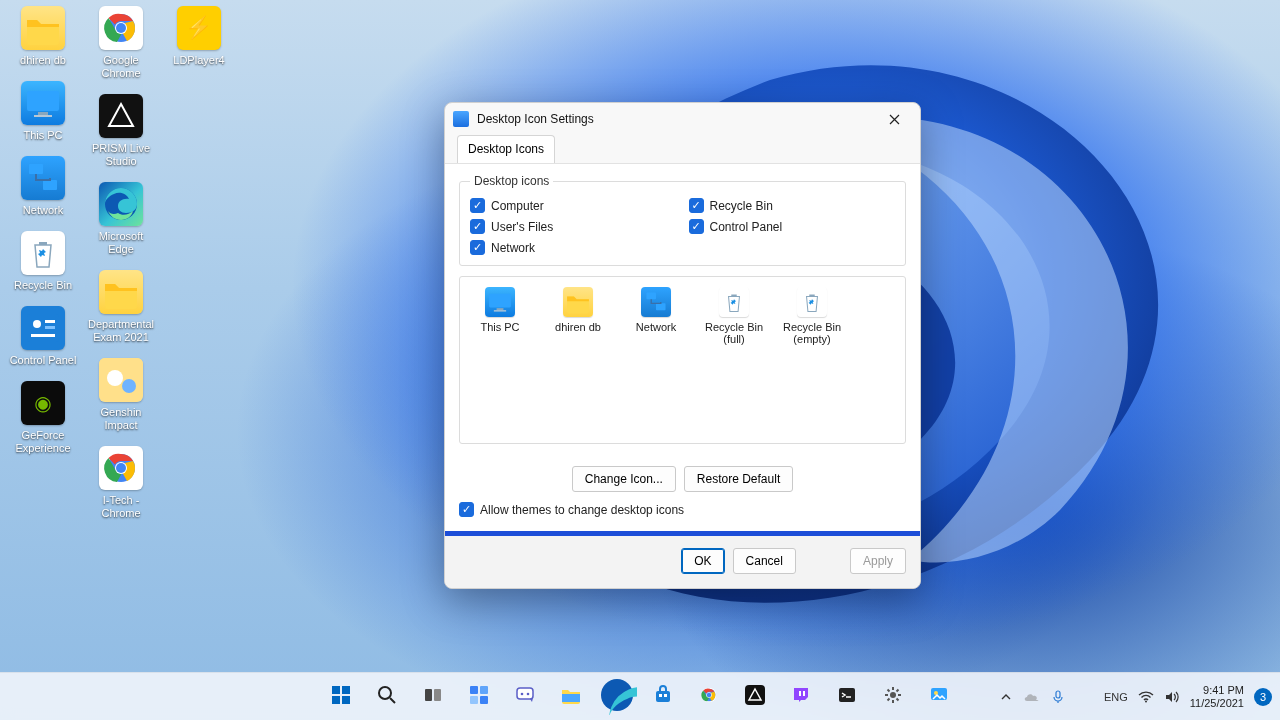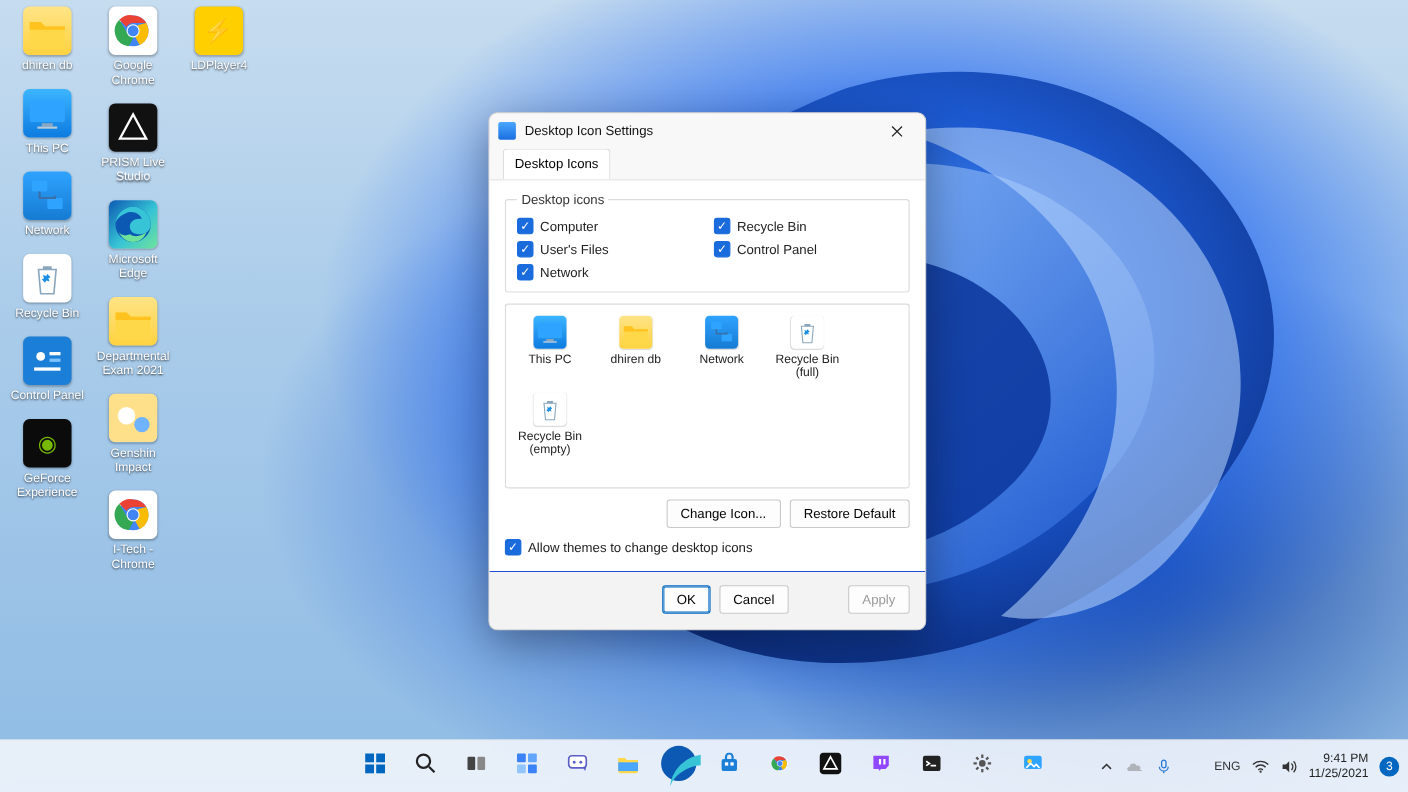--- a/index.html
+++ b/index.html
@@ -30,43 +30,43 @@
 .g-edge { background: linear-gradient(135deg,#0c59b3,#36c4d6 55%,#6fe39b); }
 .g-photoscape { background: #e7e7e7; }
 .g-network { background: linear-gradient(#2ea3ff,#167bd2); }
 .g-prism { background: #111; color:#fff; }
 .g-recycle { background:#fff; }
 .g-cpanel { background:#1b7fd8; }
 .g-genshin { background: linear-gradient(#ffe08a,#6fb3ff); }
 .g-geforce { background:#0b0b0b; color:#76b900; }
 
 
-.dialog { position:absolute; left:444px; top:102px; width:398px; background:#f8f8f8; border-radius:8px; box-shadow:0 12px 40px rgba(0,0,0,0.35); border:1px solid #d0d0d0; }
+.dialog { position:absolute; left:444px; top:102px; width:477px; background:#f8f8f8; border-radius:8px; box-shadow:0 12px 40px rgba(0,0,0,0.35); border:1px solid #d0d0d0; }
 .titlebar { display:flex; align-items:center; height:32px; padding:0 8px; }
 .titlebar .ticon { width:16px; height:16px; margin-right:8px; background:linear-gradient(#4aa6ff,#1b6fe0); border-radius:2px; }
 .titlebar .title { font-size:12px; flex:1; color:#111; }
 .titlebar .close { width:36px; height:28px; display:flex; align-items:center; justify-content:center; border-radius:4px; cursor:pointer; }
 .tab-row { display:flex; padding:0 12px; background:#f8f8f8; }
 .tab-row .tab { font-size:12px; padding:6px 10px 7px; border:1px solid #d5d5d5; border-bottom:none; background:#fff; border-radius:4px 4px 0 0; }
 .body { background:#ffffff; padding:10px 14px 14px; border-top:1px solid #e2e2e2; }
 fieldset.group { border:1px solid #dcdcdc; border-radius:3px; padding:8px 10px 10px; }
 fieldset.group legend { font-size:12px; color:#333; padding:0 4px; }
 .check-grid { display:grid; grid-template-columns: 1fr 1fr; row-gap:6px; column-gap:12px; margin-top:2px; }
 .check { display:flex; align-items:center; gap:6px; font-size:12px; color:#222; cursor:pointer; }
 .cb { width:15px; height:15px; border:1px solid #1a6bdc; border-radius:3px; background:#1a6bdc; display:inline-flex;align-items:center;justify-content:center;color:#fff;font-size:11px; }
 .preview { border:1px solid #dcdcdc; border-radius:3px; margin-top:10px; padding:10px 10px; display:flex; flex-wrap:wrap; gap:12px 18px; align-content:flex-start; min-height:168px; }
 .pitem { width:60px; display:flex; flex-direction:column; align-items:center; cursor:pointer; }
 .pitem .pg { width:30px; height:30px; border-radius:4px; display:flex;align-items:center;justify-content:center; box-shadow:0 1px 1px rgba(0,0,0,0.15); }
 .pitem .pl { font-size:11px; color:#222; text-align:center; line-height:12px; margin-top:4px; }
-.btn-row { display:flex; justify-content:flex-end; gap:8px; margin-top:10px; }
+.btn-row { display:flex; justify-content:center; gap:8px; margin-top:22px; }
 .btn { font-size:12px; padding:5px 12px; background:#fdfdfd; border:1px solid #c9c9c9; border-radius:3px; cursor:pointer; }
 .btn.primary { border-color:#0067c0; box-shadow:inset 0 0 0 1px #0067c0; }
 .btn.disabled { color:#9a9a9a;margin-left:46px; }
 .allow-row { display:flex; align-items:center; gap:6px; font-size:12px; color:#222; margin-top:10px; }
-.dlg-footer { display:flex; justify-content:flex-end; gap:8px; padding:12px 14px 14px; background:#f3f3f3; border-top:1px solid #1d4ed8; border-radius:0 0 8px 8px; }
+.dlg-footer { display:flex; justify-content:flex-end; gap:8px; padding:12px 14px 14px; background:#f3f3f3; border-top:5px solid #1d4ed8; border-radius:0 0 8px 8px; }
 
 
 .taskbar { position:absolute; left:0; bottom:0; width:100%; height:48px; background:rgba(243,246,252,0.88); backdrop-filter: blur(6px); border-top:1px solid rgba(0,0,0,0.06); display:flex; align-items:center; }
 .tb-center { position:absolute; left:50%; transform:translateX(-50%); display:flex; gap:6px; }
 .tb-item { width:40px; height:40px; border-radius:6px; display:flex; align-items:center; justify-content:center; cursor:pointer; }
 .tb-right { position:absolute; right:8px; display:flex; align-items:center; gap:10px; height:100%; }
 .tray-ic { width:16px; height:16px; display:flex; align-items:center; justify-content:center; color:#333; cursor:pointer; }
 .clock { text-align:right; font-size:11px; color:#222; line-height:13px; cursor:pointer; }
 .count-badge { width:18px; height:18px; border-radius:50%; background:#0067c0; color:#fff; font-size:11px; display:flex; align-items:center; justify-content:center; cursor:pointer; }
 

